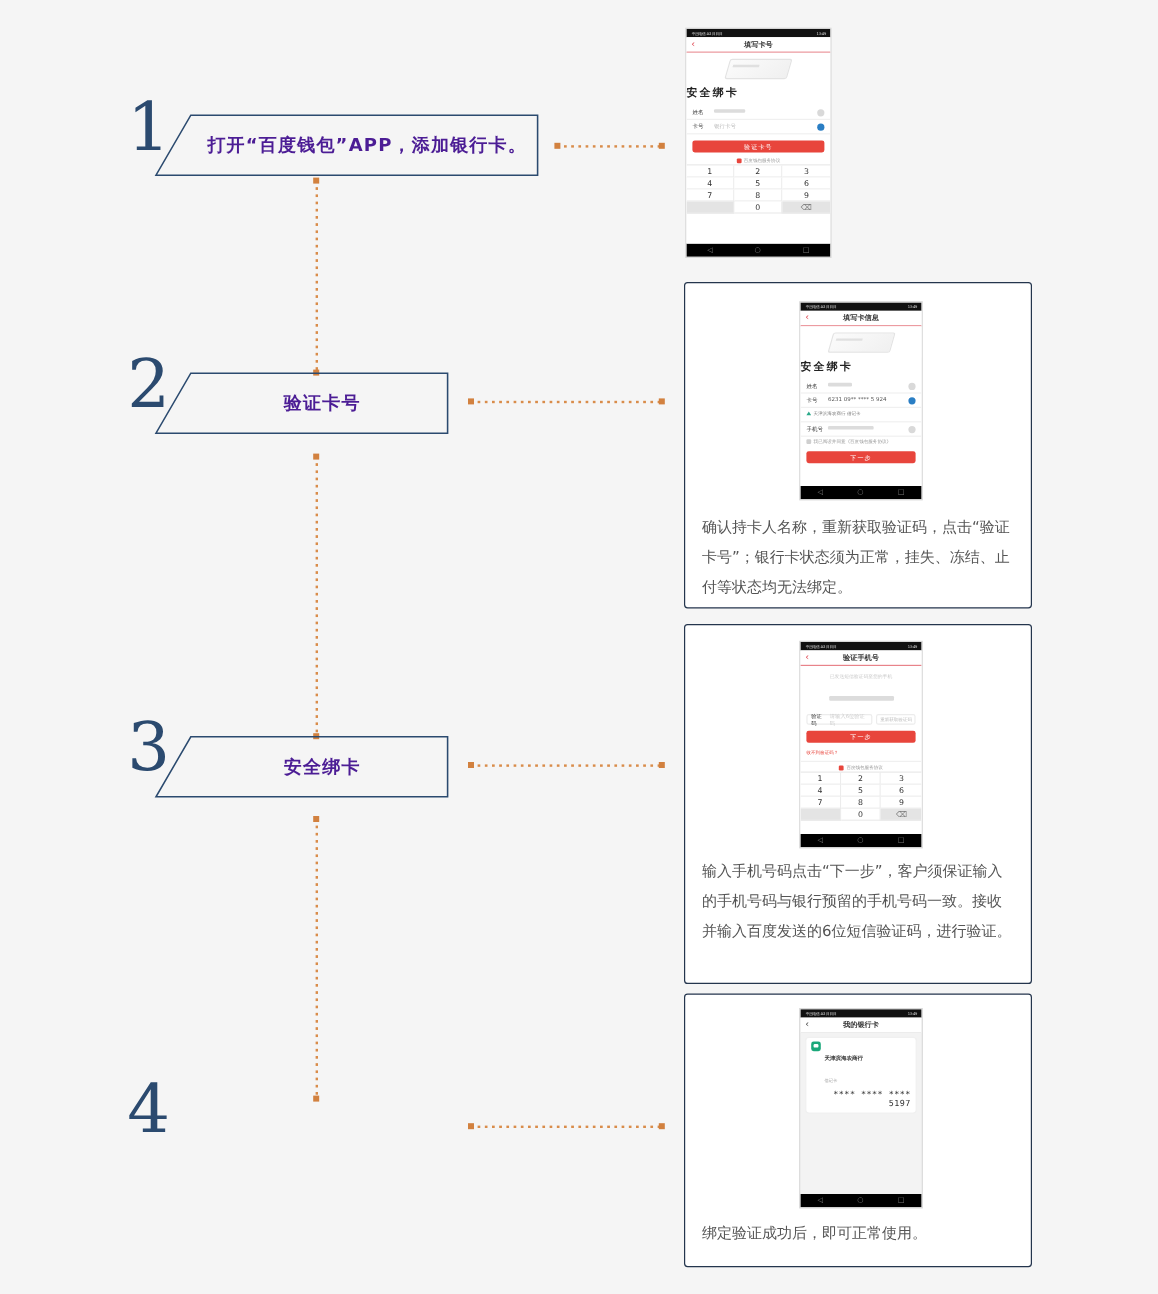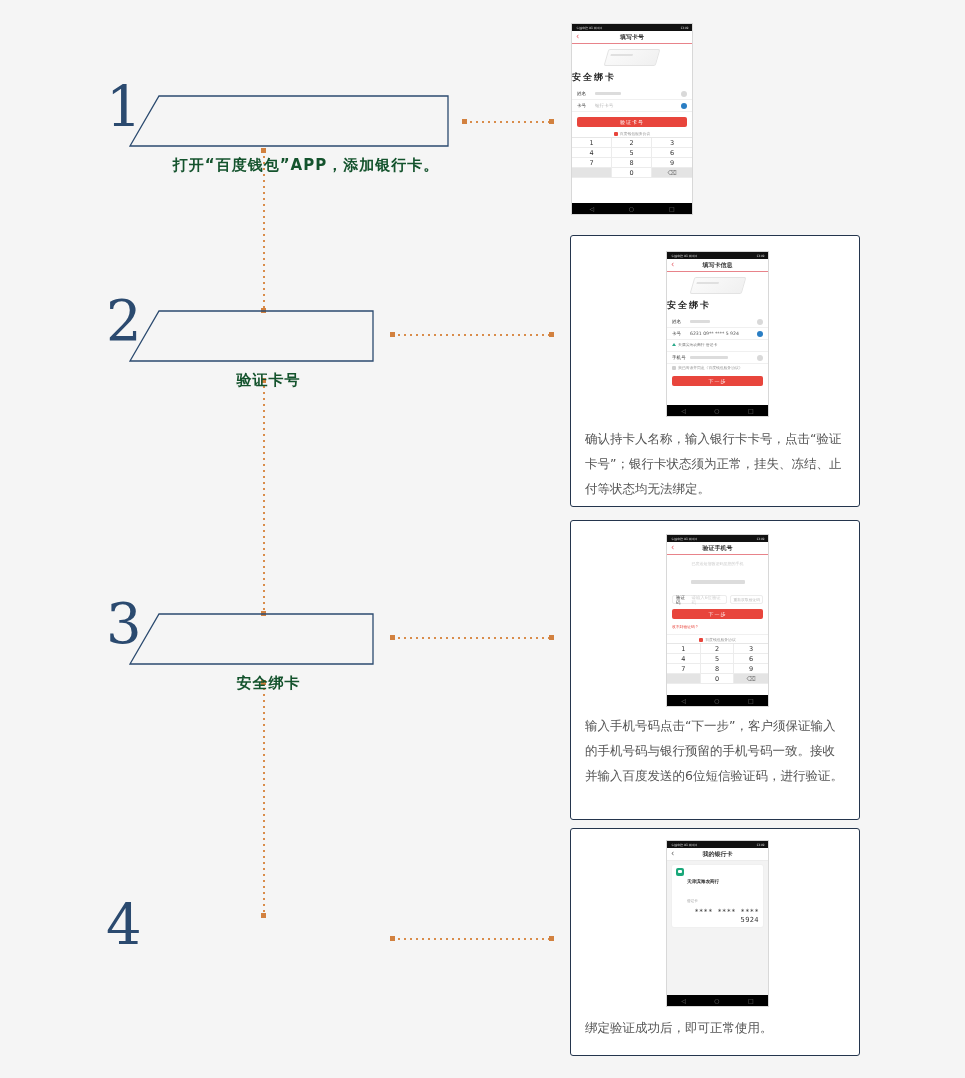--- a/index.html
+++ b/index.html
@@ -18,23 +18,22 @@
     position:absolute;
     font-family:"DejaVu Serif","Liberation Serif",serif;
     font-size:56px; font-weight:400; color:#2b4a6f;
     line-height:1; letter-spacing:0;
   }
   .banner { position:absolute; }
   .banner svg { display:block; overflow:visible; }
   .banner-label {
     position:absolute; left:0; top:0; width:100%; height:100%;
     display:flex; align-items:center; justify-content:center;
-    font-size:15px; font-weight:bold; color:#14532d; letter-spacing:1px;
+    font-size:15px; font-weight:bold; color:#4c1d95; letter-spacing:1px;
     padding-left:34px;
-    margin-top:44px;
   }
 
   
   .dot-v {
     position:absolute; width:2px;
     background-image: linear-gradient(to bottom, #d98c4a 0 2px, transparent 2px 6px);
     background-size: 2px 6px;
   }
   .dot-h {
     position:absolute; height:2px;
@@ -312,21 +311,21 @@
           <span>我已阅读并同意《百度钱包服务协议》</span>
         </div>
         <div class="btn-red">下一步</div>
       </div>
       <div class="ph-navbar">
         <i>◁</i>
         <i>○</i>
         <i>□</i>
       </div>
     </div>
-    <div class="caption" style="top:190px;">确认持卡人名称，输入银行卡卡号，点击“验证卡号”；银行卡状态须为正常，挂失、冻结、止付等状态均无法绑定。</div>
+    <div class="caption" style="top:190px;">确认持卡人名称，重新获取验证码，点击“验证卡号”；银行卡状态须为正常，挂失、冻结、止付等状态均无法绑定。</div>
   </div>
 
   <div class="step-num" style="left:106px; top:596px;">3</div>
   <div class="banner" style="left:129px; top:613px; width:245px; height:52px;">
     <svg width="245" height="52" viewBox="0 0 245 52">
       <path d="M30 1 L244 1 L244 51 L1 51 Z" fill="none" stroke="#2b4a6f" stroke-width="1.3"></path>
     </svg>
     <div class="banner-label">安全绑卡</div>
   </div>
 
@@ -396,21 +395,21 @@
       </div>
       <div class="ph-body" style="background:#f3f3f3;">
         <div class="bankcard">
           <div class="bhead">
             <span class="logo"></span>
             <span>
               <span class="bname">天津滨海农商行</span><br>
               <span class="btype">借记卡</span>
             </span>
           </div>
-          <div class="bnum">**** **** **** 5924</div>
+          <div class="bnum">**** **** **** 5197</div>
         </div>
 
       </div>
       <div class="ph-navbar">
         <i>◁</i>
         <i>○</i>
         <i>□</i>
       </div>
     </div>
     <div class="caption" style="top:186px;">绑定验证成功后，即可正常使用。</div>

